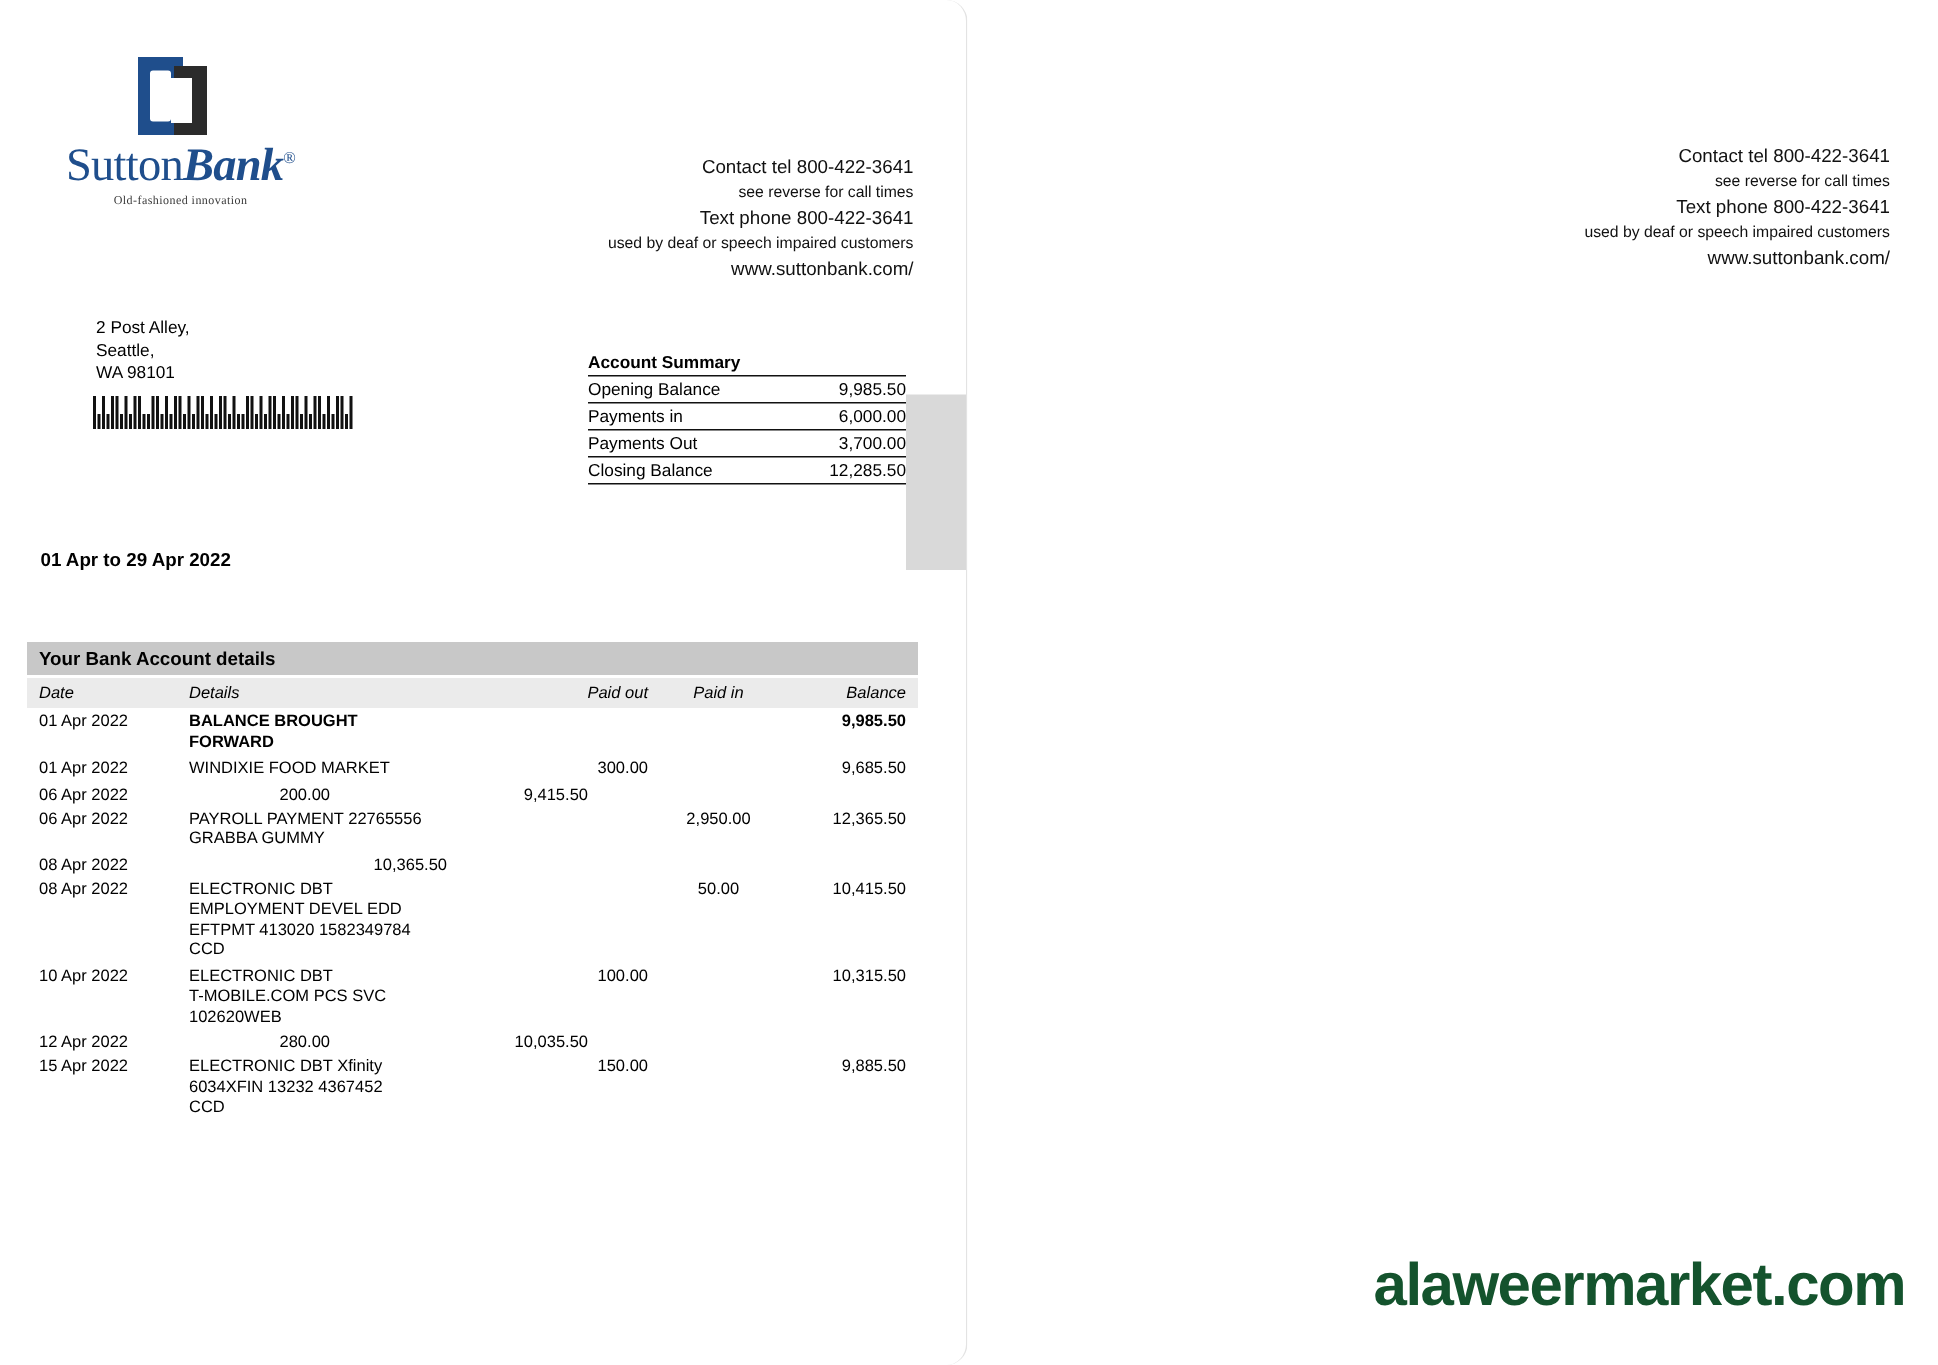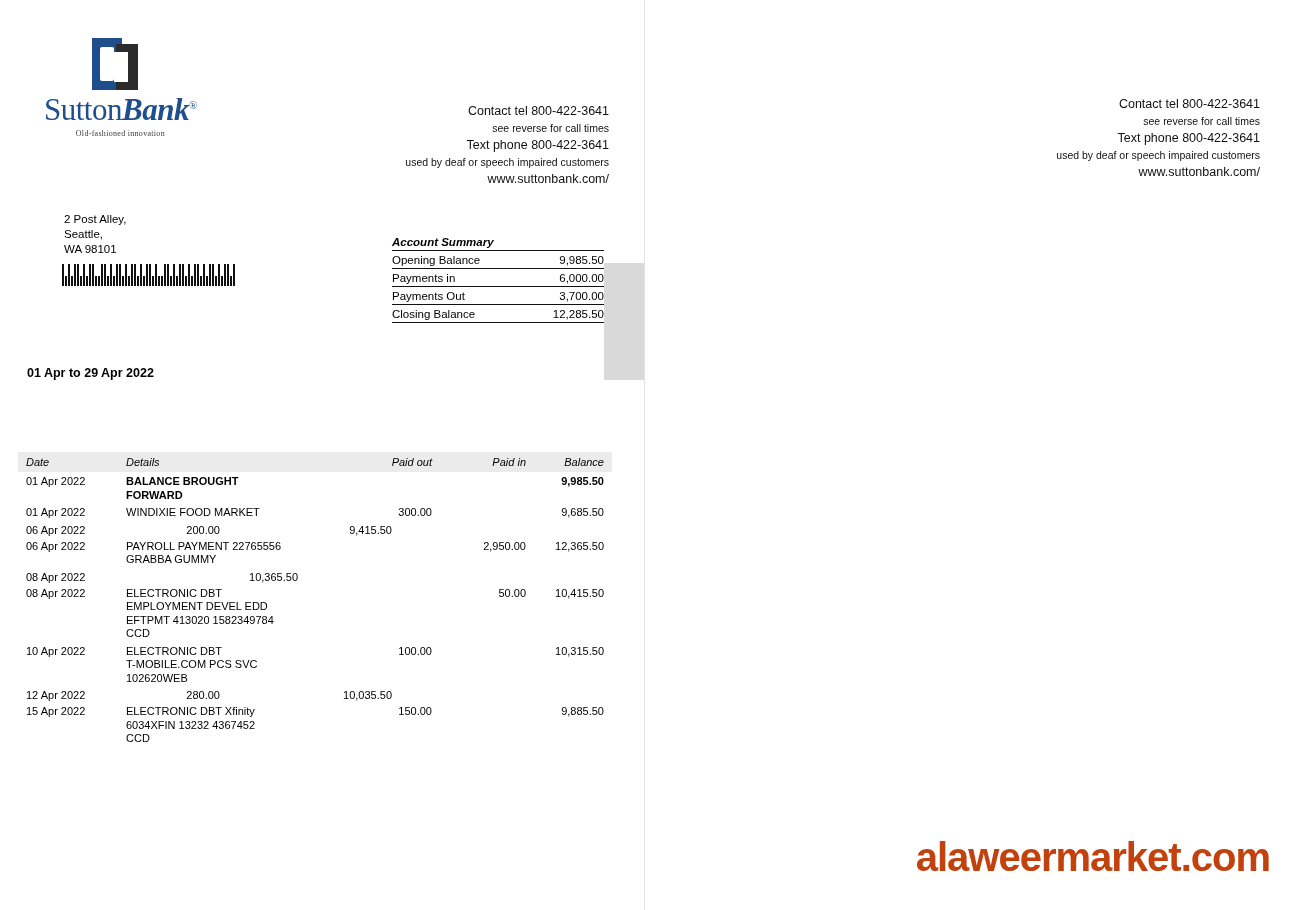--- a/index.html
+++ b/index.html
@@ -16,21 +16,21 @@
     width: 1292px;
     height: 910px;
     background: #fff;
   }
   .sheet {
     position: absolute;
     top: 0;
     height: 910px;
     background: #fff;
   }
-  .sheet-left { left: 0; width: 645px; border-right: 1px solid #e3e3e3; }
+  .sheet-left { left: 0; width: 645px; border-right: 1px solid #e3e3e3; border-radius: 14px; }
   .sheet-right { left: 646px; width: 646px; }
 
   
   .logo-wrap { position: absolute; }
   .logo-left { left: 44px; top: 38px; }
   .logo-mark {
     position: relative;
     width: 46px; height: 52px;
     margin-left: 48px;
   }
@@ -110,21 +110,20 @@
     position: absolute;
     left: 392px; top: 236px;
     width: 212px;
     font-size: 11.5px;
   }
   .summary .title {
     font-weight: bold;
     padding-bottom: 2px;
     border-bottom: 1px solid #111;
     margin-bottom: 0;
-    font-style: italic;
   }
   .summary .row {
     display: flex;
     justify-content: space-between;
     border-bottom: 1px solid #111;
     padding: 3px 0 2px 0;
   }
   .summary-shade {
     position: absolute;
     left: 604px; top: 263px;
@@ -181,32 +180,32 @@
     font-style: italic;
     padding: 4px 0 4px 0;
   }
   .tbl .trow {
     display: flex;
     padding: 3px 0 1px 0;
   }
   .col-date { width: 108px; padding-left: 8px; }
   .col-det { width: 212px; }
   .col-out { width: 94px; text-align: right; }
-  .col-in  { width: 94px; text-align: right; }
+  .col-in  { width: 94px; text-align: center; }
   .col-bal { width: 86px; text-align: right; padding-right: 8px; }
   .bold { font-weight: bold; }
   .det-line { display: block; line-height: 13.5px; }
 
   
   .watermark {
     position: absolute;
     right: 22px; bottom: 30px;
     font-size: 40px;
     font-weight: bold;
-    color: #c2410c;
+    color: #14532d;
     letter-spacing: -1px;
     font-family: "Liberation Sans", sans-serif;
   }
 </style>
 </head>
 <body>
 
 <div class="page">
 
   <div class="sheet sheet-left">
@@ -313,20 +312,21 @@
       </div>
       <div class="row">
         <span>Closing Balance</span>
         <span>12,285.50</span>
       </div>
     </div>
 
     <div class="period period-left">01 Apr to 29 Apr 2022</div>
 
 
+    <div class="band band-left">Your Bank Account details</div>
 
     <div class="tbl tbl-left">
       <div class="thead">
         <div class="col-date">Date</div>
         <div class="col-det">Details</div>
         <div class="col-out">Paid out</div>
         <div class="col-in">Paid in</div>
         <div class="col-bal">Balance</div>
       </div>
       <div id="rows-sheet-1">

